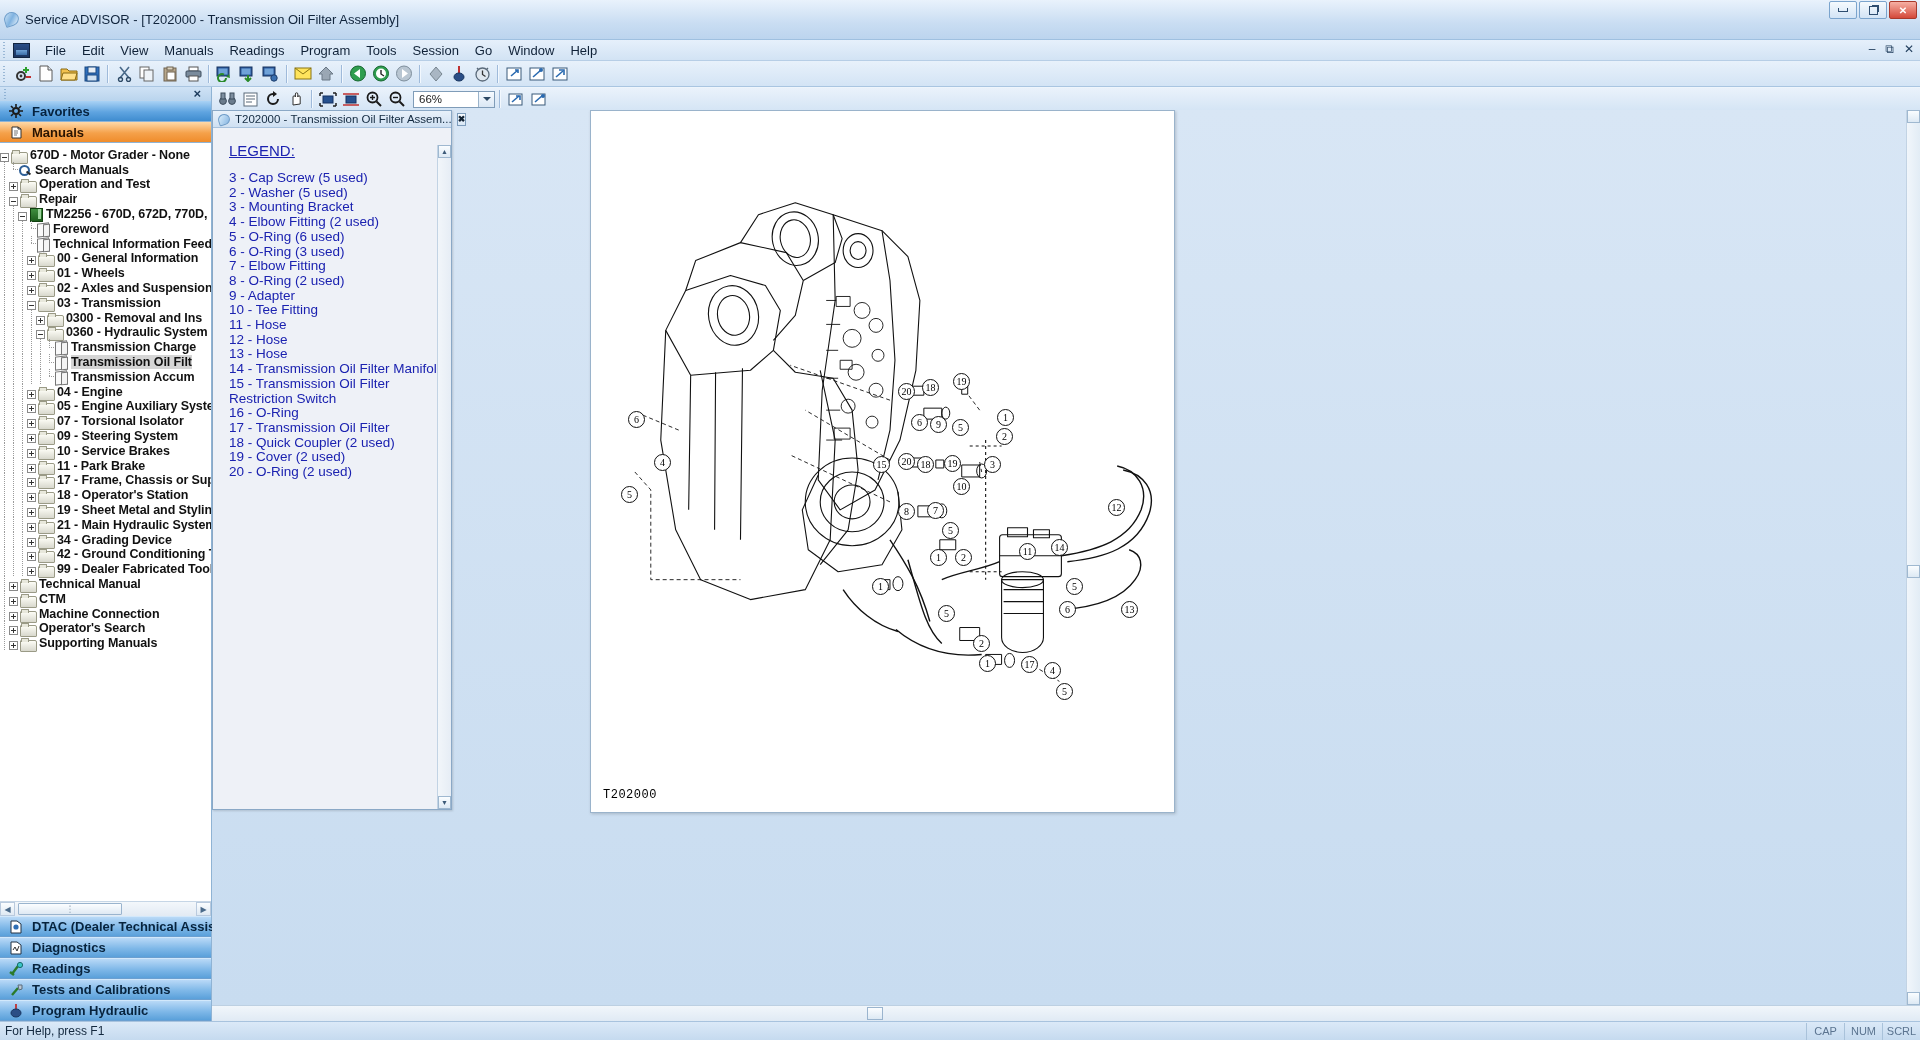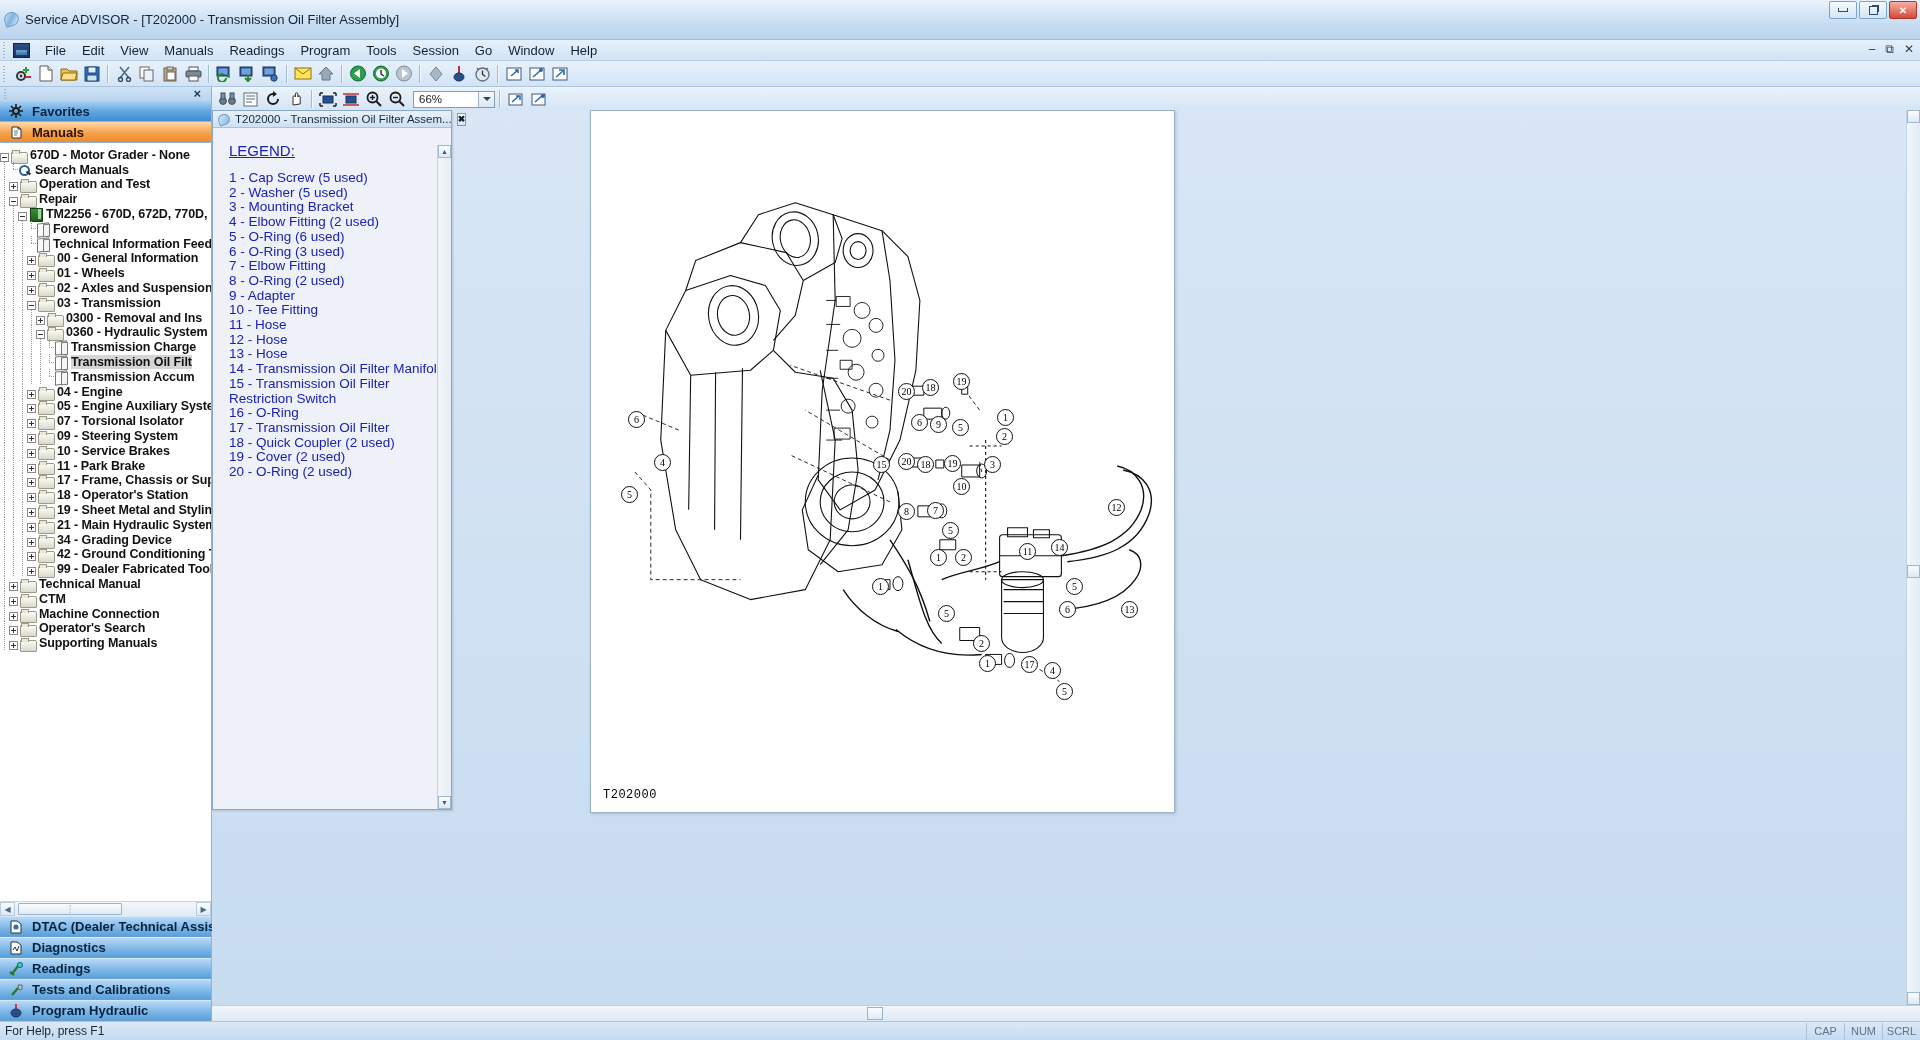--- a/index.html
+++ b/index.html
@@ -1133,21 +1133,21 @@
 
         <div class="legendwin">
           <div class="lw-title">
             <span class="sw"></span>
             <span>T202000 - Transmission Oil Filter Assem...</span>
             <span class="lw-close">✖</span>
           </div>
           <div class="lw-body">
             <div class="legend-head">LEGEND:</div>
             <div class="legend-list" id="legendlist">
-                <div>1 - Cap Screw (5 used)</div>
+                <div>3 - Cap Screw (5 used)</div>
                 <div>2 - Washer (5 used)</div>
                 <div>3 - Mounting Bracket</div>
                 <div class="wrap2">4 - Elbow Fitting (2 used)</div>
                 <div>5 - O-Ring (6 used)</div>
                 <div>6 - O-Ring (3 used)</div>
                 <div>7 - Elbow Fitting</div>
                 <div>8 - O-Ring (2 used)</div>
                 <div>9 - Adapter</div>
                 <div>10 - Tee Fitting</div>
                 <div>11 - Hose</div>

